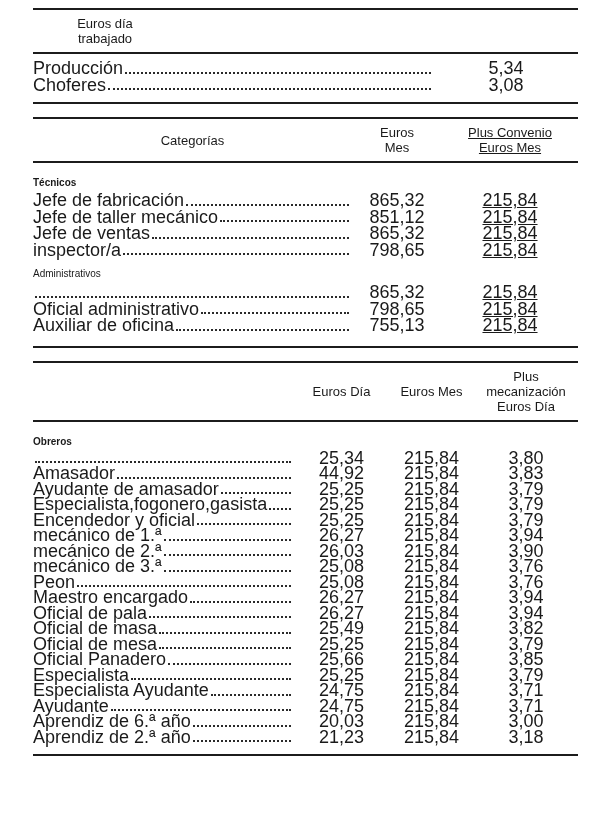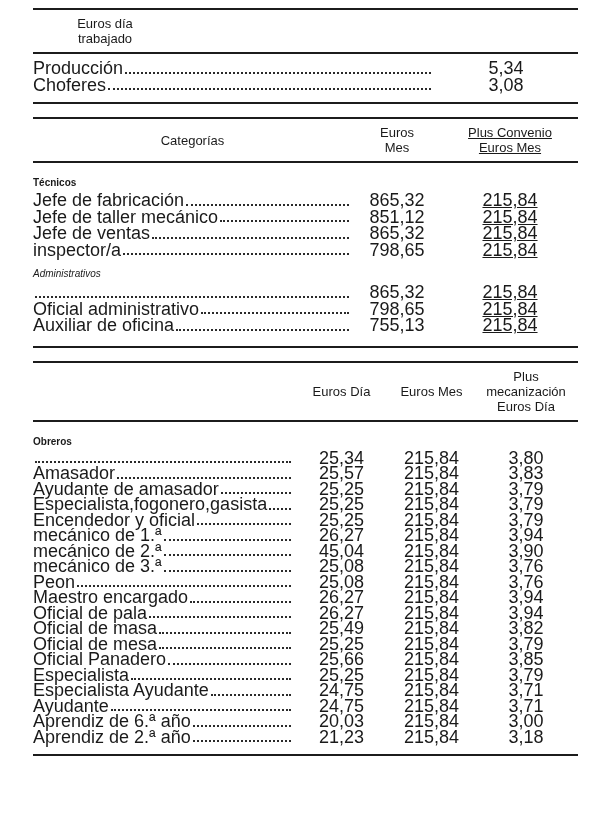--- a/index.html
+++ b/index.html
@@ -58,21 +58,21 @@
   
   .t1-c2{width:144px;}
   .t2-c2{width:90px;}
   .t2-c3{width:136px;text-decoration:underline;}
   .t3-c2{width:95px;}
   .t3-c3{width:85px;}
   .t3-c4{width:104px;}
   
   .sec{font-size:10px;margin:8px 0 4px 0;}
   .sec.bold{font-weight:bold;}
-  .sec.italic{font-style:italic;margin:10px 0 5px 0;}
+  .sec.italic{margin:10px 0 5px 0;}
   .t2 .tbody{padding-bottom:12px;}
 </style>
 </head>
 <body>
 
 <div class="doc">
 
   <div class="tbl t1">
     <div class="thead">
       <div class="hc t1-c2">Euros día
@@ -160,21 +160,21 @@
       <div class="sec bold">Obreros</div>
         <div class="row">
           <span class="leader"></span>
           <span class="val t3-c2">25,34</span>
           <span class="val t3-c3">215,84</span>
           <span class="val t3-c4">3,80</span>
         </div>
         <div class="row">
           <span class="lbl">Amasador</span>
           <span class="leader"></span>
-          <span class="val t3-c2">25,57</span>
+          <span class="val t3-c2">44,92</span>
           <span class="val t3-c3">215,84</span>
           <span class="val t3-c4">3,83</span>
         </div>
         <div class="row">
           <span class="lbl">Ayudante de amasador</span>
           <span class="leader"></span>
           <span class="val t3-c2">25,25</span>
           <span class="val t3-c3">215,84</span>
           <span class="val t3-c4">3,79</span>
         </div>
@@ -195,21 +195,21 @@
         <div class="row">
           <span class="lbl">mecánico de 1.ª</span>
           <span class="leader"></span>
           <span class="val t3-c2">26,27</span>
           <span class="val t3-c3">215,84</span>
           <span class="val t3-c4">3,94</span>
         </div>
         <div class="row">
           <span class="lbl">mecánico de 2.ª</span>
           <span class="leader"></span>
-          <span class="val t3-c2">45,04</span>
+          <span class="val t3-c2">26,03</span>
           <span class="val t3-c3">215,84</span>
           <span class="val t3-c4">3,90</span>
         </div>
         <div class="row">
           <span class="lbl">mecánico de 3.ª</span>
           <span class="leader"></span>
           <span class="val t3-c2">25,08</span>
           <span class="val t3-c3">215,84</span>
           <span class="val t3-c4">3,76</span>
         </div>

